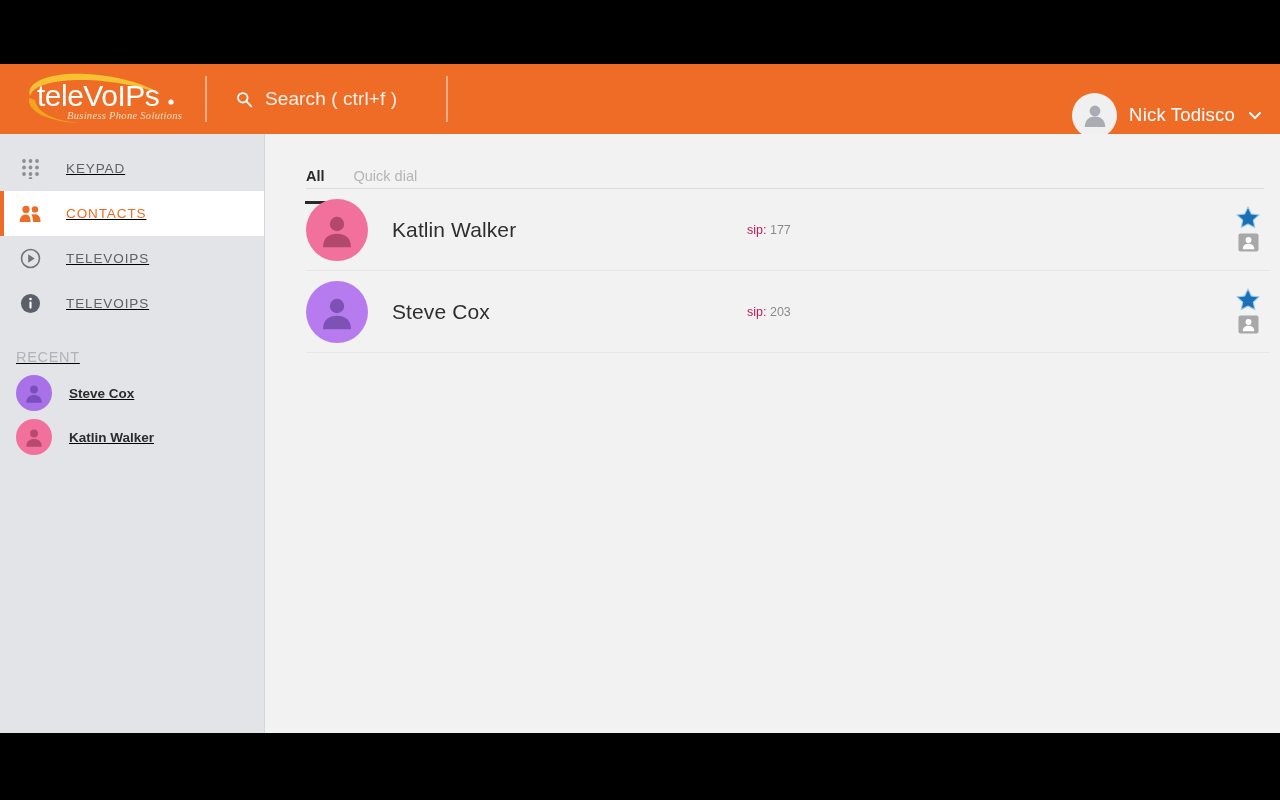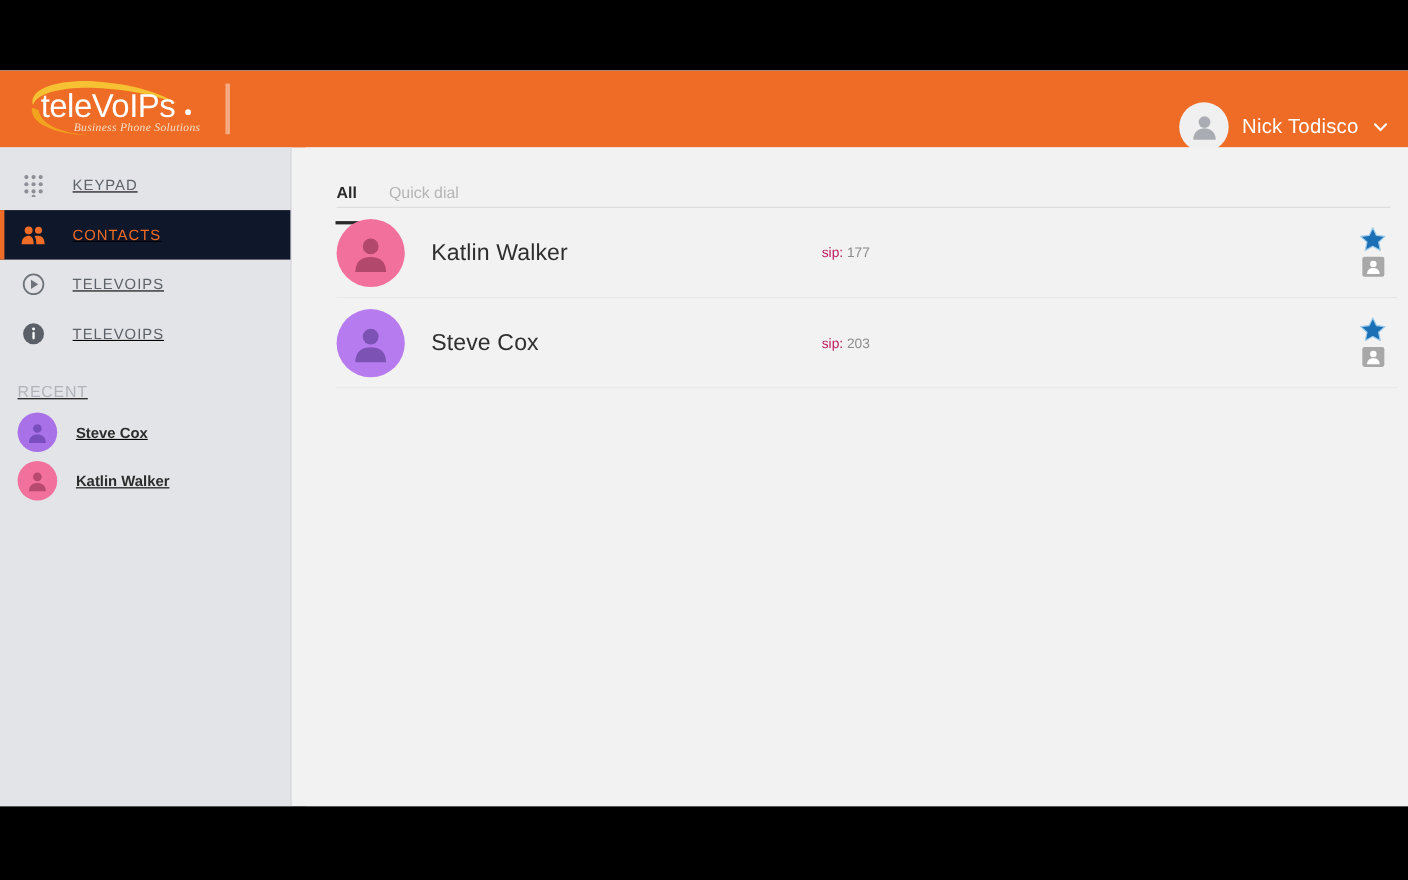--- a/index.html
+++ b/index.html
@@ -84,21 +84,21 @@
     cursor:pointer;
   }
   .nav-item .nav-icon {
     width:28px; flex:0 0 28px;
     display:flex; align-items:center; justify-content:center;
     margin-right:22px;
   }
   .nav-label {
     font-size:13.5px; letter-spacing:0.9px; color:#5d6268;
   }
-  .nav-item.active { background:#0f172a; }
+  .nav-item.active { background:#ffffff; }
   .nav-item.active::before {
     content:""; position:absolute; left:0; top:0;
     width:4px; height:100%; background:#ee6c26;
   }
   .nav-item.active .nav-label { color:#ee6c26; }
 
   .recent-head {
     margin-top:23px; padding-left:16px;
     font-size:14.5px; letter-spacing:0.7px; color:#b0b4ba;
   }
@@ -181,20 +181,27 @@
         <path d="M15 26 C10 10, 40 2, 72 4 C104 6, 130 14, 146 24 C128 17, 100 11, 72 10 C44 9, 18 14, 15 26 Z" fill="#f6c132"></path>
         <path d="M14 28 C12 42, 34 52, 66 53 C40 51, 22 43, 20 30 Z" fill="#f2a41e"></path>
         <text x="22" y="36" font-family="'Liberation Sans', sans-serif" font-size="30" fill="#ffffff" letter-spacing="-0.5">teleVoIPs</text>
         <circle cx="156" cy="32" r="2.6" fill="#ffffff"></circle>
         <text x="52" y="49" font-family="'Liberation Serif', serif" font-size="10.5" font-style="italic" fill="#f8ddc4" letter-spacing="0.3">Business Phone Solutions</text>
       </svg>
     </div>
 
     <div class="hdr-sep"></div>
 
+    <div class="search-box">
+      <svg class="search-icon" viewBox="0 0 20 20">
+        <circle cx="8" cy="8" r="5.6" fill="none" stroke="#ffffff" stroke-width="2.1"></circle>
+        <line x1="12.2" y1="12.2" x2="18" y2="18" stroke="#ffffff" stroke-width="2.1" stroke-linecap="round"></line>
+      </svg>
+      <span class="search-text">Search ( ctrl+f )</span>
+    </div>
 
     <div class="hdr-sep"></div>
 
     <div class="hdr-spacer"></div>
 
     <div class="user-area">
       <div class="avatar-hdr">
         <svg width="30" height="30" viewBox="0 0 30 30">
           <circle cx="15" cy="11" r="5.4" fill="#a9adb3"></circle>
           <path d="M4.8 27 C4.8 19.6 10 16.6 15 16.6 C20 16.6 25.2 19.6 25.2 27 Z" fill="#a9adb3"></path>

